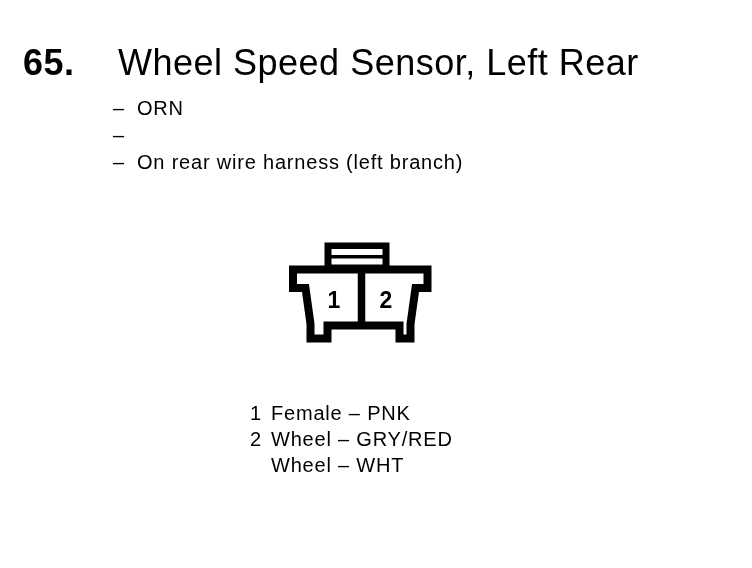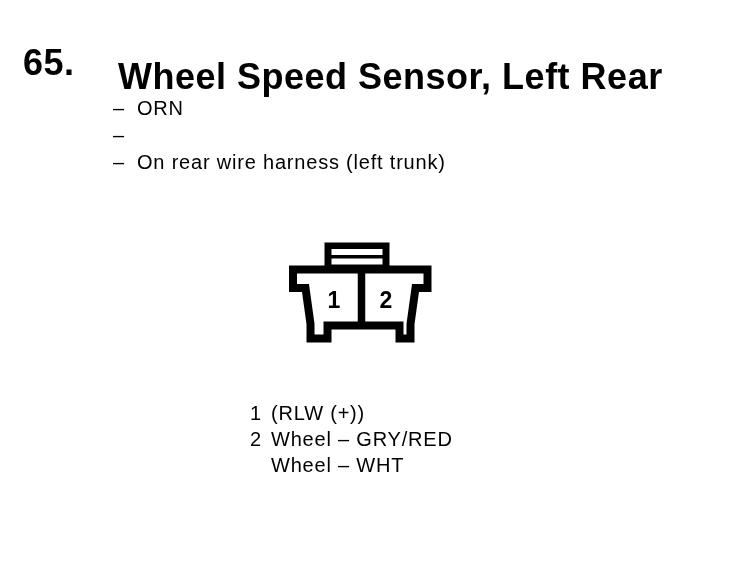--- a/index.html
+++ b/index.html
@@ -16,22 +16,22 @@
   .item-no {
     position: absolute;
     left: 23px; top: 17px;
     font-size: 36px; font-weight: bold;
     letter-spacing: 0.5px;
     line-height: 36px;
     white-space: nowrap;
   }
   .page-title {
     position: absolute;
-    left: 118px; top: 31px;
-    font-size: 36px; font-weight: bold;
+    left: 118px; top: 17px;
+    font-size: 36px; font-weight: normal;
     letter-spacing: 0.5px;
     line-height: 36px;
     white-space: nowrap;
   }
   .detail-list {
     position: absolute;
     left: 113px; top: 67px;
     font-size: 20px;
     letter-spacing: 0.8px;
     line-height: 27px;
@@ -69,21 +69,21 @@
   <div class="detail-list">
     <div class="detail-item">
       <span class="dash">–</span>
       <span>ORN</span>
     </div>
     <div class="detail-item">
       <span class="dash">–</span>
     </div>
     <div class="detail-item">
       <span class="dash">–</span>
-      <span>On rear wire harness (left trunk)</span>
+      <span>On rear wire harness (left branch)</span>
     </div>
   </div>
 
   <svg class="connector-svg" viewBox="270 200 220 130" xmlns="http://www.w3.org/2000/svg">
 
     <g>
       <rect x="324.5" y="214.5" width="65" height="26" fill="#000000"></rect>
       <rect x="331.5" y="221" width="51" height="6" fill="#ffffff"></rect>
       <rect x="331.5" y="230.5" width="51" height="6" fill="#ffffff"></rect>
     </g>
@@ -93,21 +93,21 @@
     <line x1="361.5" y1="241" x2="361.5" y2="297" stroke="#000000" stroke-width="7.5"></line>
 
     <text class="cavity-num" x="334" y="280" text-anchor="middle" fill="#000000">1</text>
     <text class="cavity-num" x="386" y="280" text-anchor="middle" fill="#000000">2</text>
   </svg>
 
   <div class="pin-legend">
     <div class="legend-entry">
       <span class="pin-no">1</span>
       <div class="pin-lines">
-        <div>(RLW (+))</div>
+        <div>Female – PNK</div>
       </div>
     </div>
     <div class="legend-entry">
       <span class="pin-no">2</span>
       <div class="pin-lines">
         <div>Wheel – GRY/RED</div>
         <div>Wheel – WHT</div>
       </div>
     </div>
   </div>

